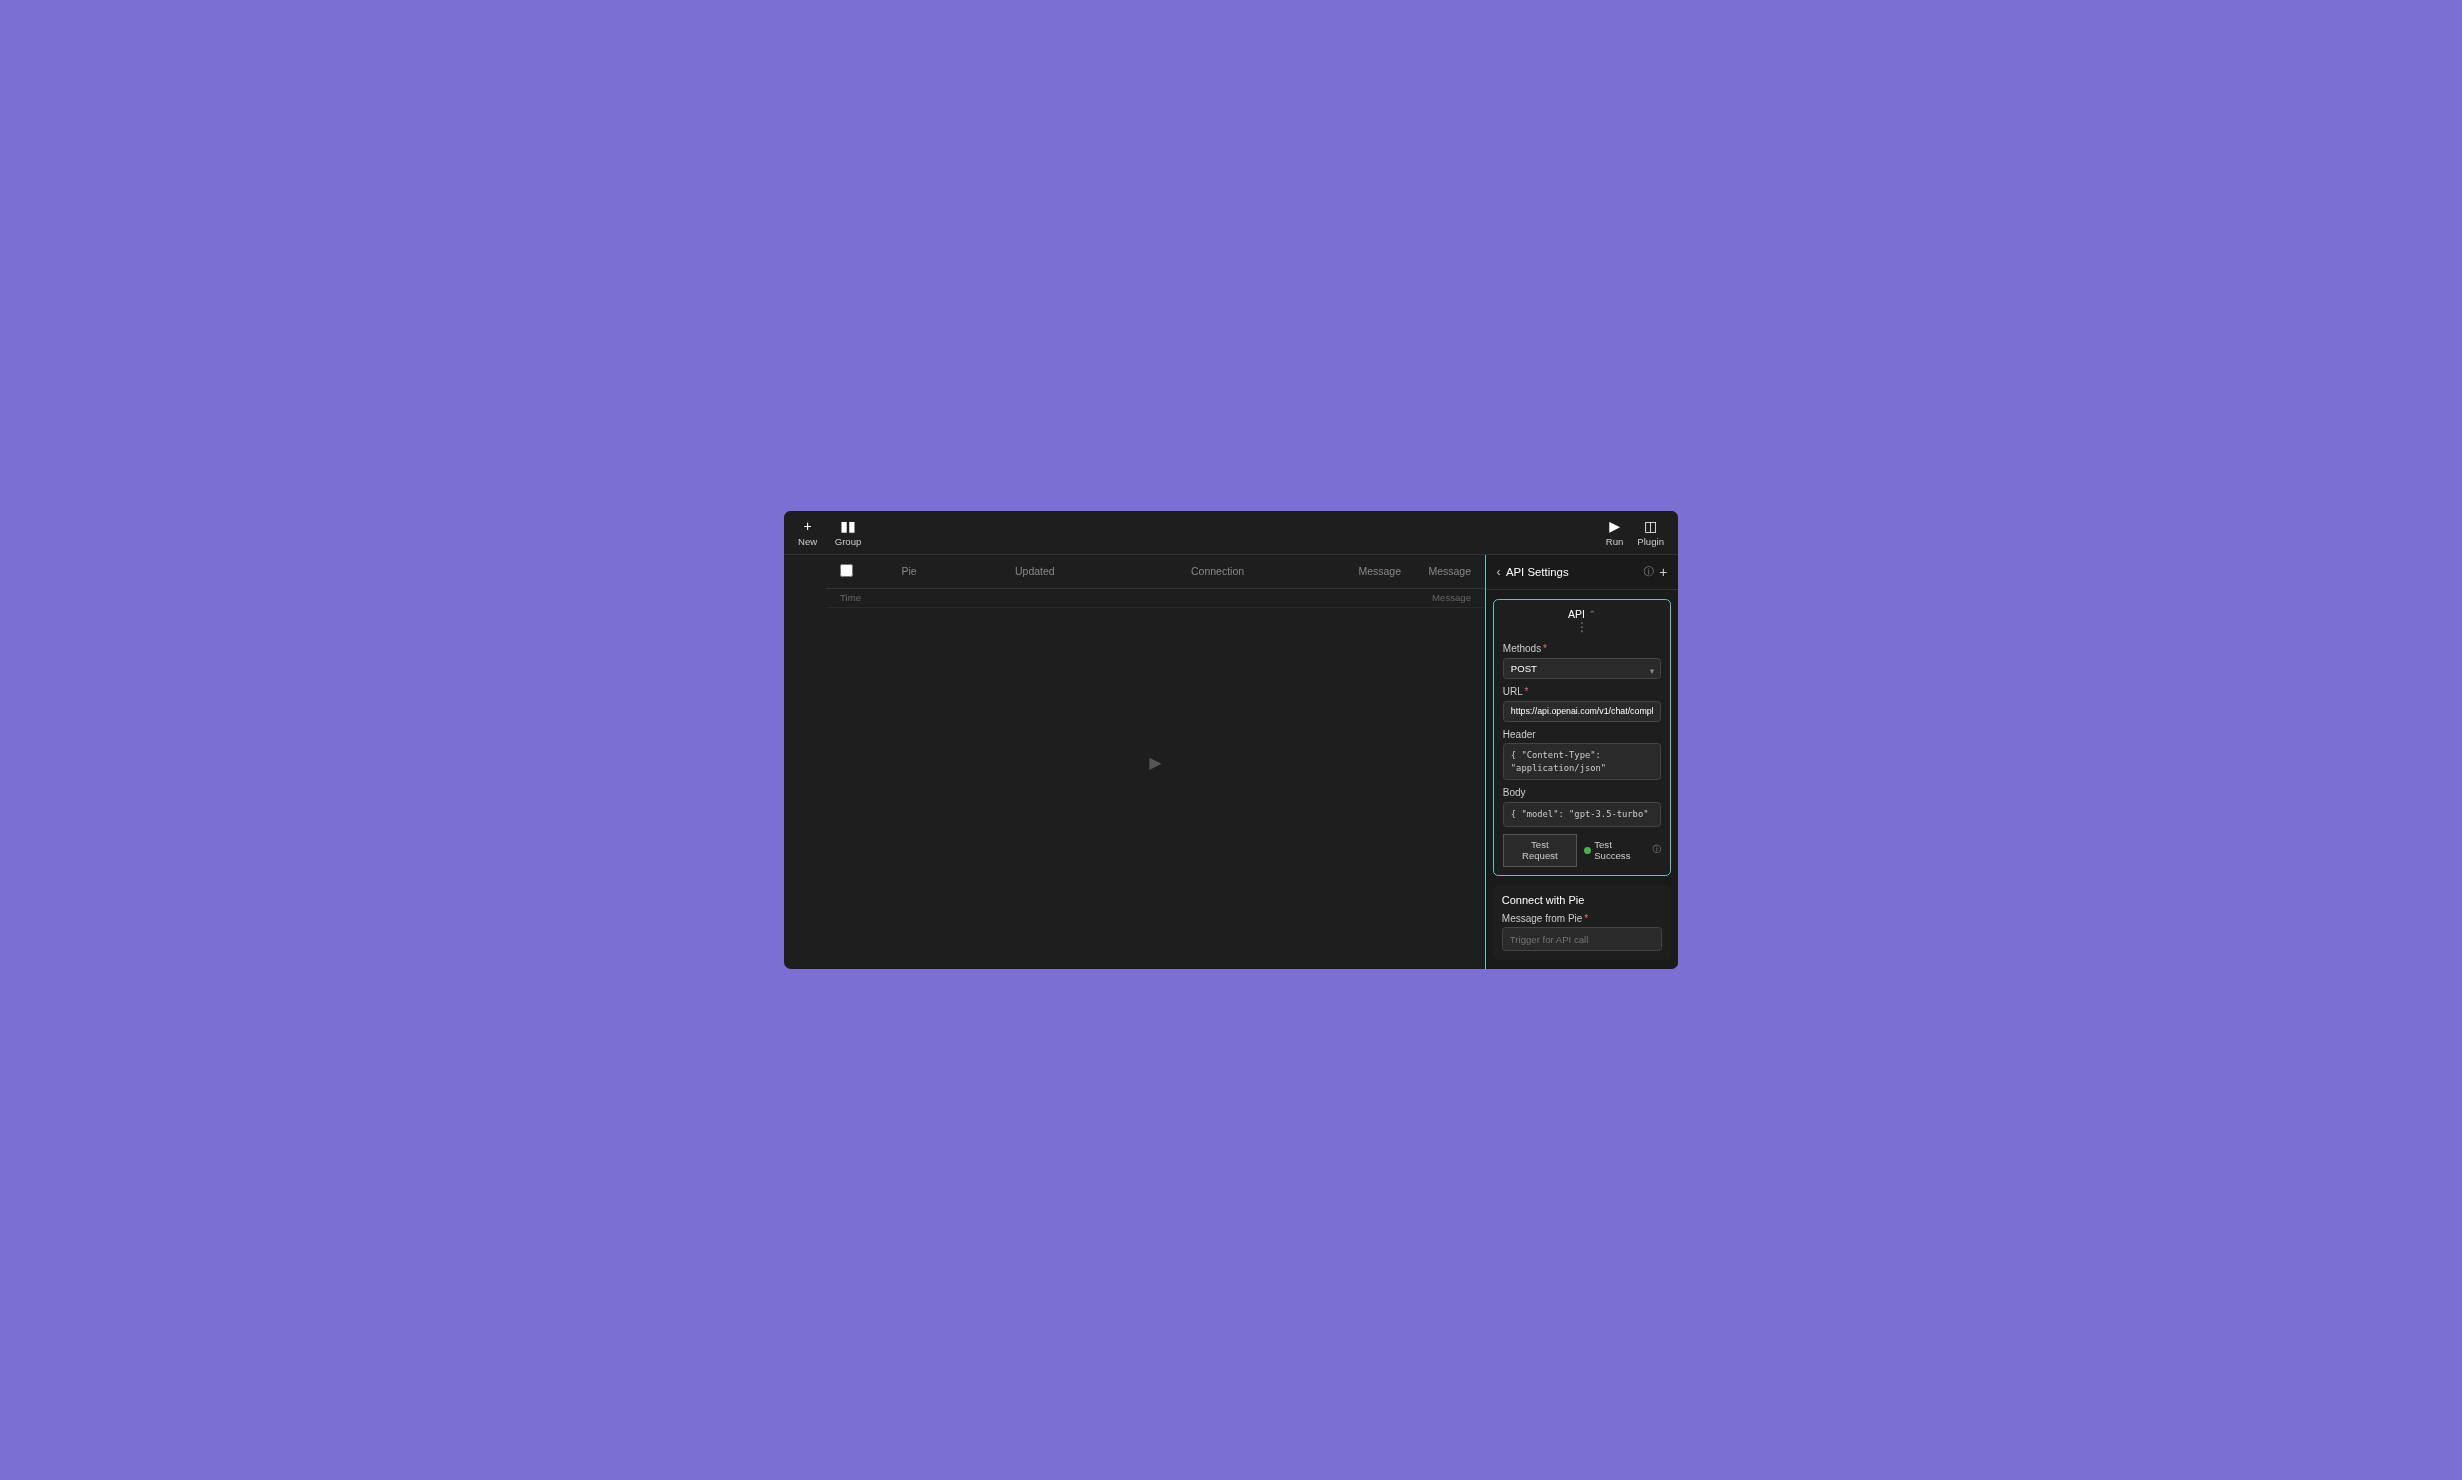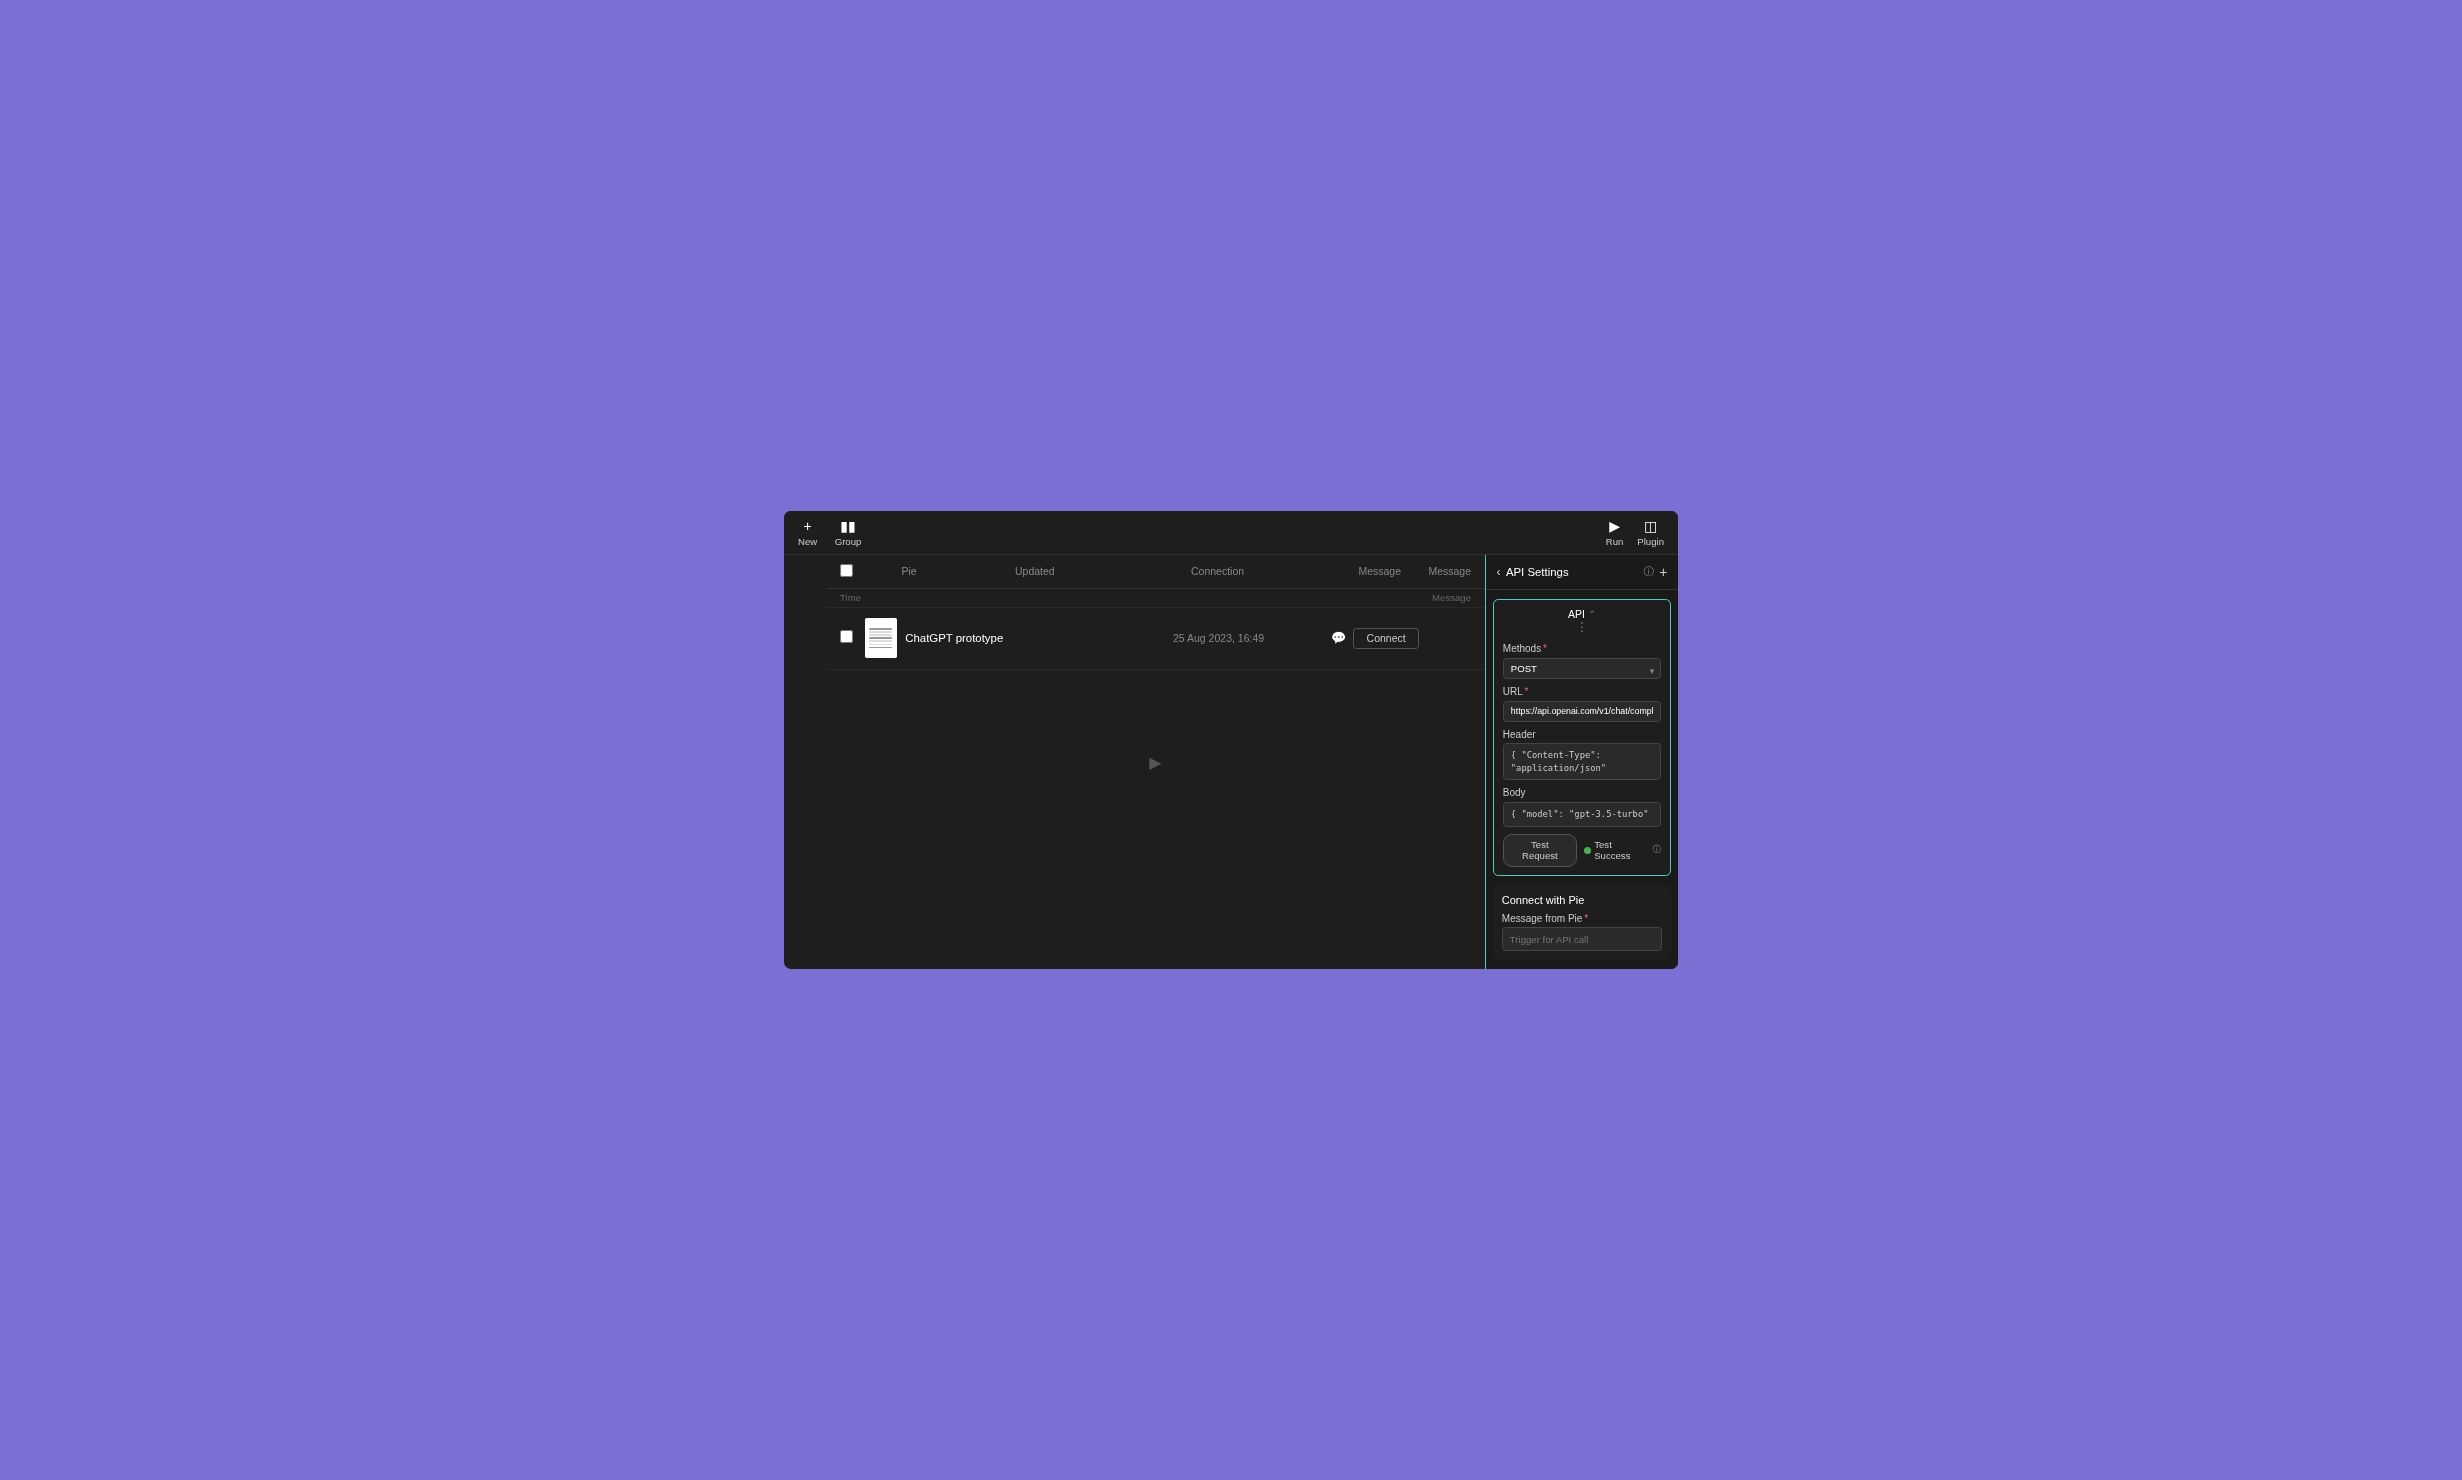--- a/index.html
+++ b/index.html
@@ -319,21 +319,21 @@
       display: flex;
       align-items: center;
       gap: 7px;
       margin-top: 5.3px;
     }
     .test-request-btn {
       background: #2a2a2a;
       border: 0.9px solid #555;
       color: #ccc;
       padding: 4.4px 8.8px;
-      border-radius: 9px;
+      border-radius: 0;
       font-size: 9.6px;
       cursor: pointer;
     }
     .test-success {
       display: flex;
       align-items: center;
       gap: 3.5px;
       color: #ccc;
       font-size: 9.6px;
     }
@@ -426,42 +426,20 @@
         <div class="col-connection">Connection</div>
         <div class="col-message-1">Message</div>
         <div class="col-message-2">Message</div>
       </div>
 
       <div class="col-headers-2">
         <div class="col-time">Time</div>
         <div class="col-message-sub">Message</div>
       </div>
 
-      <div class="project-row">
-        <div class="project-checkbox col-check">
-          <input type="checkbox" style="accent-color: rgb(85, 85, 85);">
-        </div>
-        <div class="project-thumb">
-          <div class="thumb-lines">
-            <div class="thumb-line dark"></div>
-            <div class="thumb-line"></div>
-            <div class="thumb-line"></div>
-            <div class="thumb-line dark"></div>
-            <div class="thumb-line"></div>
-            <div class="thumb-line"></div>
-            <div class="thumb-line dark"></div>
-          </div>
-        </div>
-        <div class="project-name">ChatGPT prototype</div>
-        <div class="project-date">25 Aug 2023, 16:49</div>
-        <div class="project-connection">
-          <span class="msg-icon">💬</span>
-          <button class="connect-btn">Connect</button>
-        </div>
-      </div>
 
       <div class="play-indicator">▶</div>
     </div>
 
     <div class="api-panel">
 
       <div class="api-panel-header">
         <span class="back-btn">‹</span>
         <span class="api-panel-title">API Settings</span>
         <span class="help-icon">ⓘ</span>

